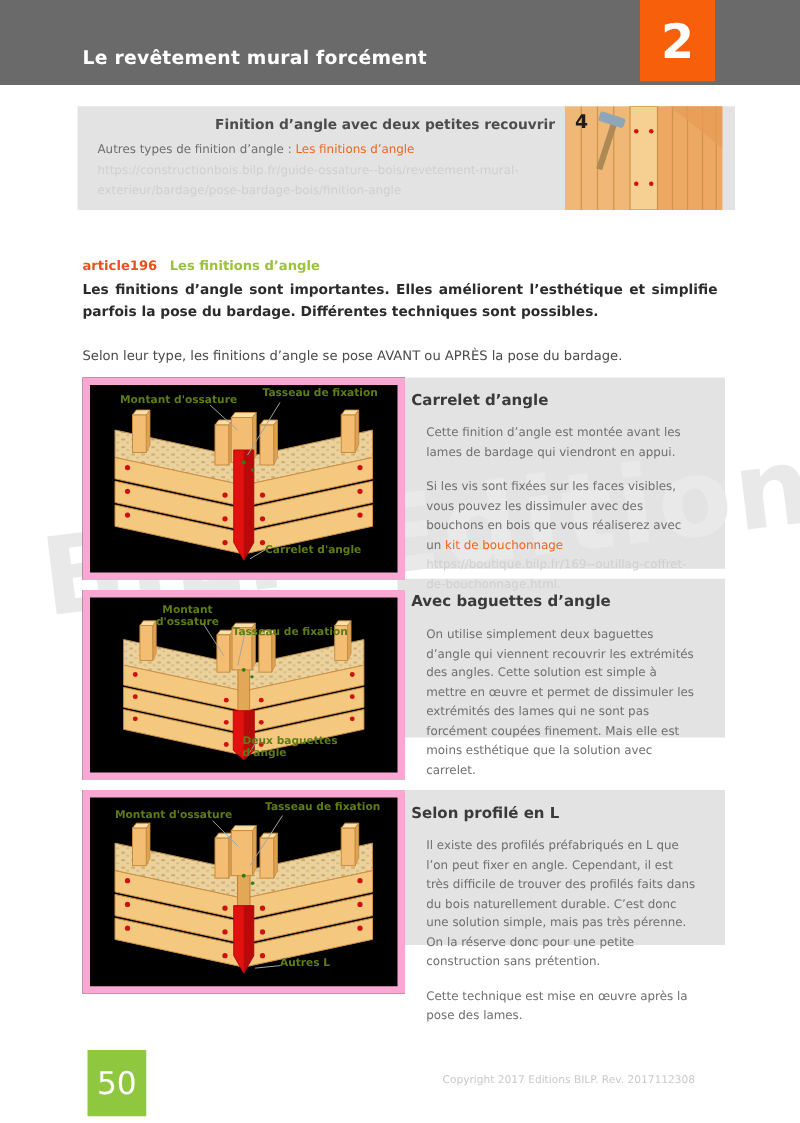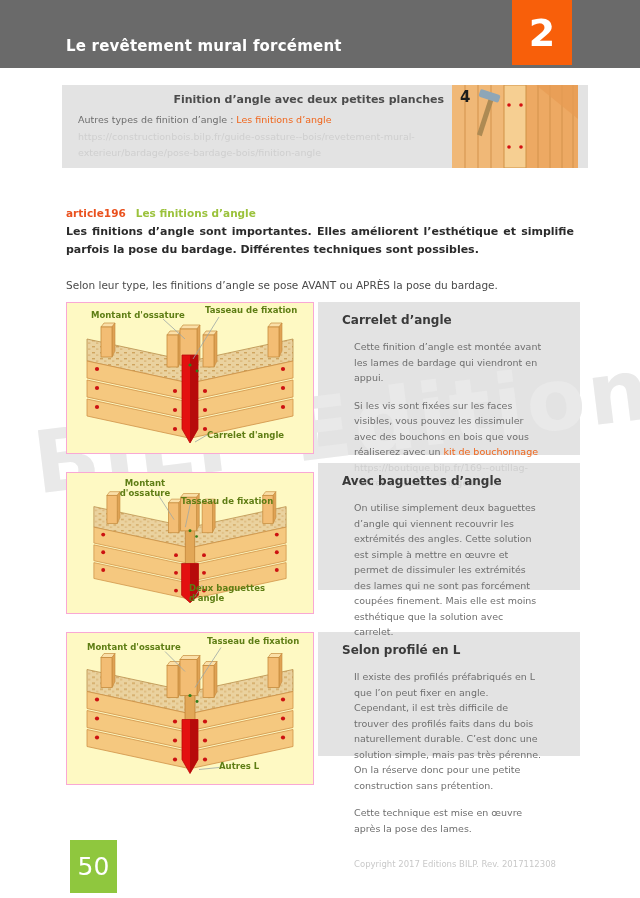--- a/index.html
+++ b/index.html
@@ -21,23 +21,23 @@
   .infobox-img{position:absolute;left:390px;top:0;width:126px;height:83px;z-index:2}
   .img-number{position:absolute;left:8px;top:3px;font-size:15px;font-weight:bold;color:#1c1c1c;z-index:3}
   
   .article-line{position:absolute;left:66px;top:207px;font-size:10.5px;font-weight:bold;z-index:2}
   .article-id{color:#ea511e}
   .article-title{color:#9bc23c;margin-left:10px}
   .intro-bold{position:absolute;left:66px;top:223px;width:508px;font-size:11px;font-weight:bold;
     line-height:17.5px;text-align:justify;color:#2b2b2b;z-index:2;margin:0}
   .intro-note{position:absolute;left:66px;top:279px;font-size:10.5px;color:#4a4a4a;z-index:2}
   
-  .illus{position:absolute;left:66px;width:246px;background:#fef9c3;border:1px solid #f9a8d4;z-index:2}
+  .illus{position:absolute;left:66px;width:246px;background:#000000;border:6px solid #f9a8d4;z-index:2}
   .illus svg{position:absolute;left:0;top:0;width:100%;height:100%}
-  .tbox{position:absolute;left:318px;width:262px;background:#e3e3e3;box-sizing:border-box;padding:11px 24px}
+  .tbox{position:absolute;left:318px;width:262px;background:#e3e3e3;box-sizing:border-box;padding:11px 11px}
   .tbox-inner{position:relative;z-index:2}
   .tbox h3{margin:0 0 7px 0;font-size:12px;color:#3a3a3a}
   .tbox p{margin:12px;font-size:9.5px;line-height:15.5px;color:#6f6f6f}
   #s1 .illus{top:302px;height:150px}  #s1 .tbox{top:302px;height:153px}
   #s2 .illus{top:472px;height:140px}  #s2 .tbox{top:463px;height:127px}
   #s3 .illus{top:632px;height:151px}  #s3 .tbox{top:632px;height:124px}
   .lbl{position:absolute;font-size:8.5px;font-weight:bold;color:#5e7d14;z-index:3;line-height:10px}
   #s1 .lbl-montant{left:24px;top:7px}   #s1 .lbl-tasseau{left:138px;top:2px}   #s1 .lbl-feature{left:140px;top:127px}
   #s2 .lbl-montant{left:42px;top:5px;width:72px;text-align:center}
   #s2 .lbl-tasseau{left:114px;top:23px} #s2 .lbl-feature{left:122px;top:110px;width:100px}
@@ -54,21 +54,21 @@
 <body>
 
 <div class="watermark">BILP Editions</div>
 
 <div class="header">
   <div class="header-title">Le revêtement mural forcément</div>
 </div>
 <div class="chapter-badge">2</div>
 
 <div class="infobox">
-  <div class="infobox-title">Finition d’angle avec deux petites planches</div>
+  <div class="infobox-title">Finition d’angle avec deux petites recouvrir</div>
   <div class="infobox-text">
     <span>Autres types de finition d’angle : </span><a href="#" class="link-orange">Les finitions d’angle</a><span class="url-faint"> https://constructionbois.bilp.fr/guide-ossature--bois/revetement-mural-exterieur/bardage/pose-bardage-bois/finition-angle</span>
   </div>
   <div class="infobox-img">
     <svg viewBox="0 0 126 83" width="126" height="83">
       <rect width="126" height="83" fill="#f0b877"></rect>
       <rect x="74" y="0" width="52" height="83" fill="#eda963"></rect>
       <g stroke="#d3924c" stroke-width="1">
         <line x1="13" y1="0" x2="13" y2="83"></line>
           <line x1="26" y1="0" x2="26" y2="83"></line>

